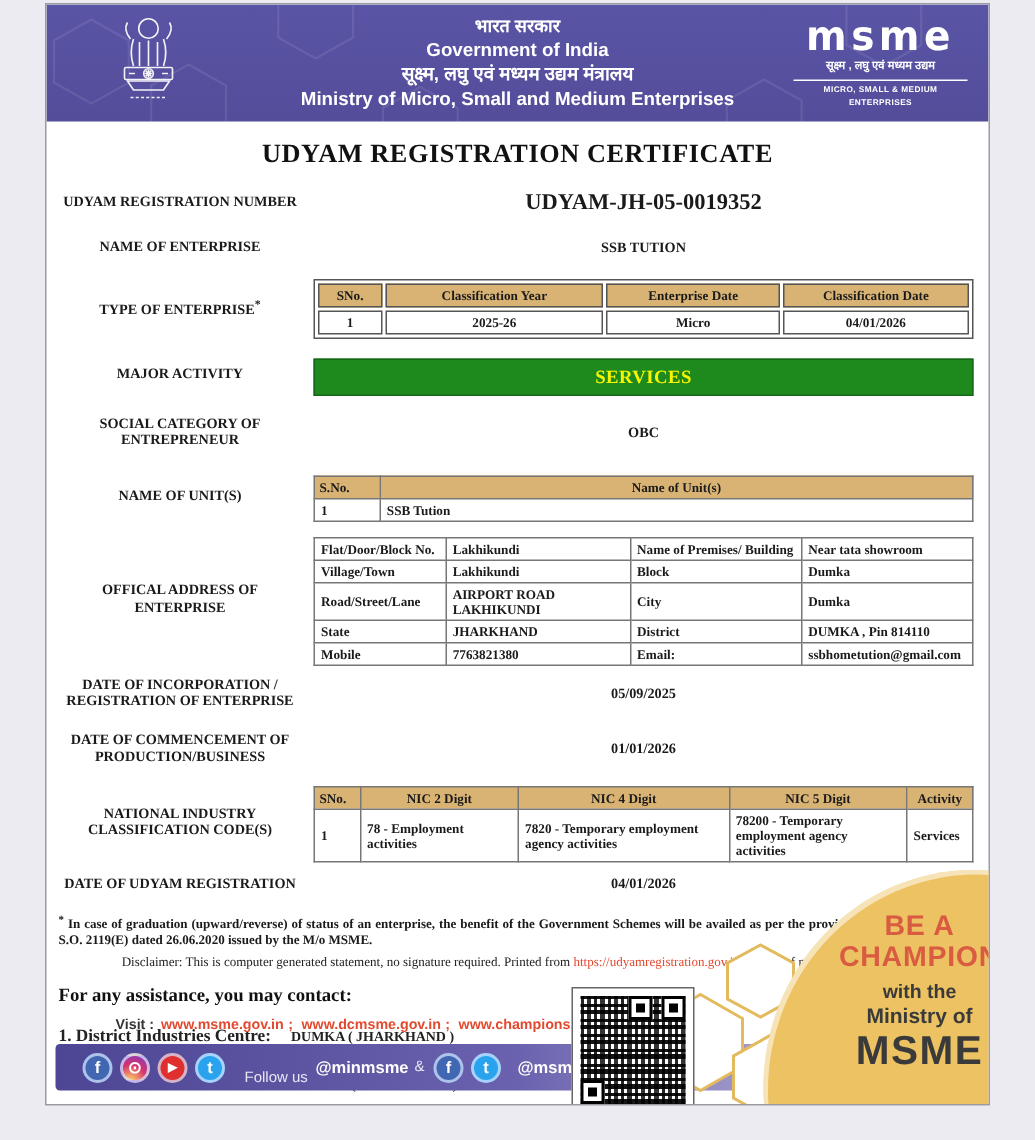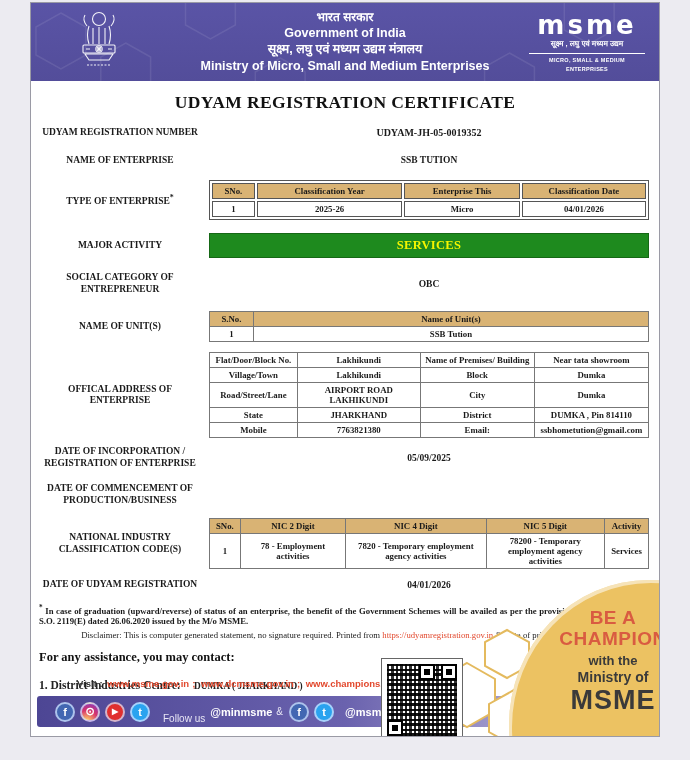--- a/index.html
+++ b/index.html
@@ -44,30 +44,30 @@
 
   
   .title { text-align:center; font-size:17.5px; font-weight:bold; letter-spacing:.4px; margin-top:11px; color:#111; }
   .row { display:flex; align-items:center; }
   .lbl {
     width:178px; flex:0 0 178px; text-align:center;
     font-weight:bold; font-size:9.5px; color:#1a1a1a; line-height:11.5px;
     padding:0 6px;
   }
   .val { flex:1; text-align:center; font-weight:bold; font-size:9.5px; color:#1a1a1a; padding-right:10px; }
-  .val.big { font-size:10px; }
+  .val.big { font-size:15px; }
 
   table { width:100%; border-collapse:collapse; font-size:8.8px; color:#1a1a1a; }
   table.spaced { border-collapse:separate; border-spacing:2px; border:1px solid #555; background:#fff; }
   table.spaced th, table.spaced td { border:1px solid #555; }
   table.plain { border:1px solid #666; }
   table.plain th, table.plain td { border:1px solid #777; }
   th { background:#d9b374; font-weight:bold; padding:2px 3px; }
   td { padding:2px 4px; font-weight:bold; }
-  .tc { text-align:center; } .tl { text-align:center;margin-left:32px; }
+  .tc { text-align:center; } .tl { text-align:left;margin-left:32px; }
 
   .activity-bar {
     background:#1e8a1e; color:#f5f500; font-weight:bold; font-size:12.5px;
     text-align:center; padding:4px 0; letter-spacing:.3px; border:1px solid #166816;
   }
 
   .footnote {
     margin:12px 10px 0 8px; font-size:8.7px; font-weight:bold; color:#1a1a1a;
     text-align:justify; line-height:10.5px;
   }
@@ -197,21 +197,21 @@
   <div class="row mt14">
     <div class="lbl">
       <span>TYPE OF ENTERPRISE</span><sup>*</sup>
     </div>
     <div class="val">
       <table class="spaced">
         <tbody>
             <tr>
           <th style="width:10%" class="tc">SNo.</th>
           <th style="width:34%" class="tc">Classification Year</th>
-          <th style="width:27%" class="tc">Enterprise This</th>
+          <th style="width:27%" class="tc">Enterprise Date</th>
           <th style="width:29%" class="tc">Classification Date</th>
         </tr>
         <tr>
           <td class="tc">1</td>
           <td class="tc">2025-26</td>
           <td class="tc">Micro</td>
           <td class="tc">04/01/2026</td>
         </tr>
       </tbody>
         </table>
@@ -288,20 +288,21 @@
     </div>
   </div>
 
   <div class="row mt8">
     <div class="lbl">DATE OF INCORPORATION / REGISTRATION OF ENTERPRISE</div>
     <div class="val">05/09/2025</div>
   </div>
 
   <div class="row mt14">
     <div class="lbl">DATE OF COMMENCEMENT OF PRODUCTION/BUSINESS</div>
+    <div class="val">01/01/2026</div>
   </div>
 
   <div class="row mt12">
     <div class="lbl">NATIONAL INDUSTRY CLASSIFICATION CODE(S)</div>
     <div class="val">
       <table class="plain">
         <tbody>
             <tr>
           <th style="width:7%" class="tl">SNo.</th>
           <th style="width:24%" class="tc">NIC 2 Digit</th>

